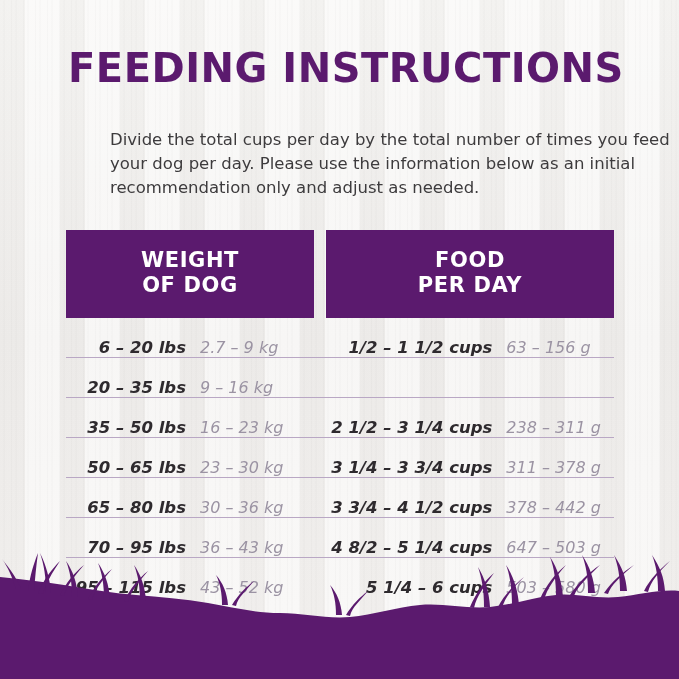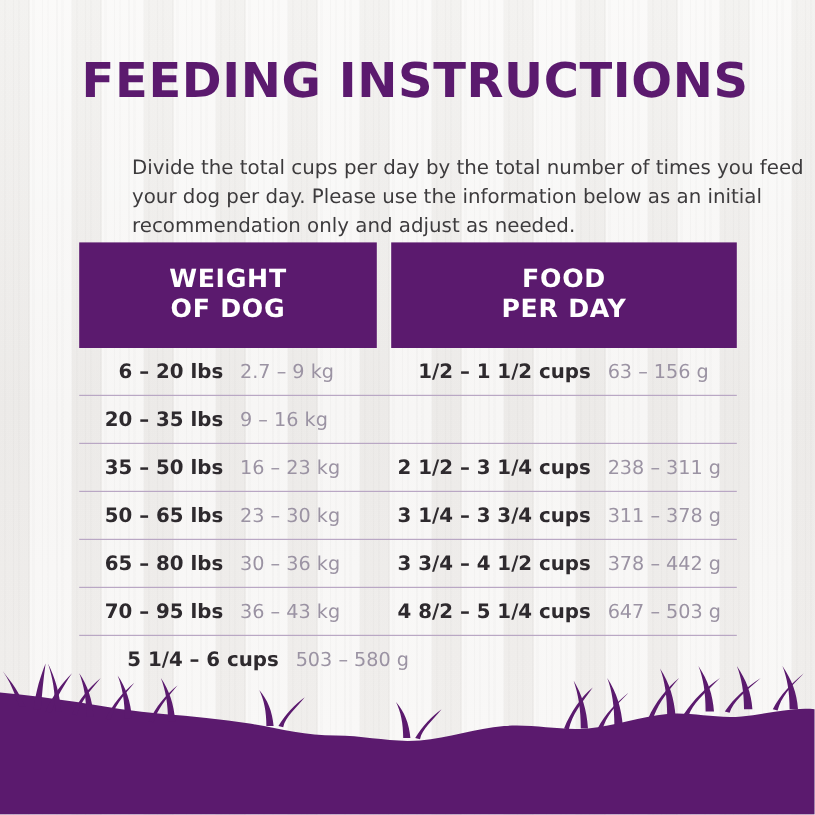--- a/index.html
+++ b/index.html
@@ -74,33 +74,35 @@
   .header-cell {
     background: #5b1a6e;
     color: #ffffff;
     text-align: center;
     font-weight: bold;
     font-size: 21px;
     line-height: 1.18;
     padding: 18px 0 20px 0;
     letter-spacing: 0.6px;
     font-family: "DejaVu Sans", sans-serif;
+    margin-top: 28px;
   }
   .header-cell.weight { width: 248px; }
   .header-cell.food { width: 288px; }
 
   .body-rows {
     margin-top: 0px;
   }
   .row {
     display: flex;
     gap: 12px;
     border-bottom: 1.5px solid #b9a7c4;
     height: 39px;
-    align-items: center;
+    align-items: flex-end;
+    font-style: italic;
   }
   .row:last-child {
     border-bottom: none;
   }
   .cell-group {
     display: flex;
     align-items: baseline;
     justify-content: center;
   }
   .group-weight { width: 248px; }
@@ -213,20 +215,24 @@
           <span class="lbs">70 – 95 lbs</span>
           <span class="kg">36 – 43 kg</span>
         </div>
         <div class="cell-group group-food">
           <span class="cups">4 8/2 – 5 1/4 cups</span>
           <span class="g">647 – 503 g</span>
         </div>
       </div>
 
       <div class="row">
+        <div class="cell-group group-weight">
+          <span class="lbs">95 – 115 lbs</span>
+          <span class="kg">43 – 52 kg</span>
+        </div>
         <div class="cell-group group-food">
           <span class="cups">5 1/4 – 6 cups</span>
           <span class="g">503 – 580 g</span>
         </div>
       </div>
 
     </div>
   </div>
 
   <svg class="grass" viewBox="0 0 679 160" preserveAspectRatio="none">

